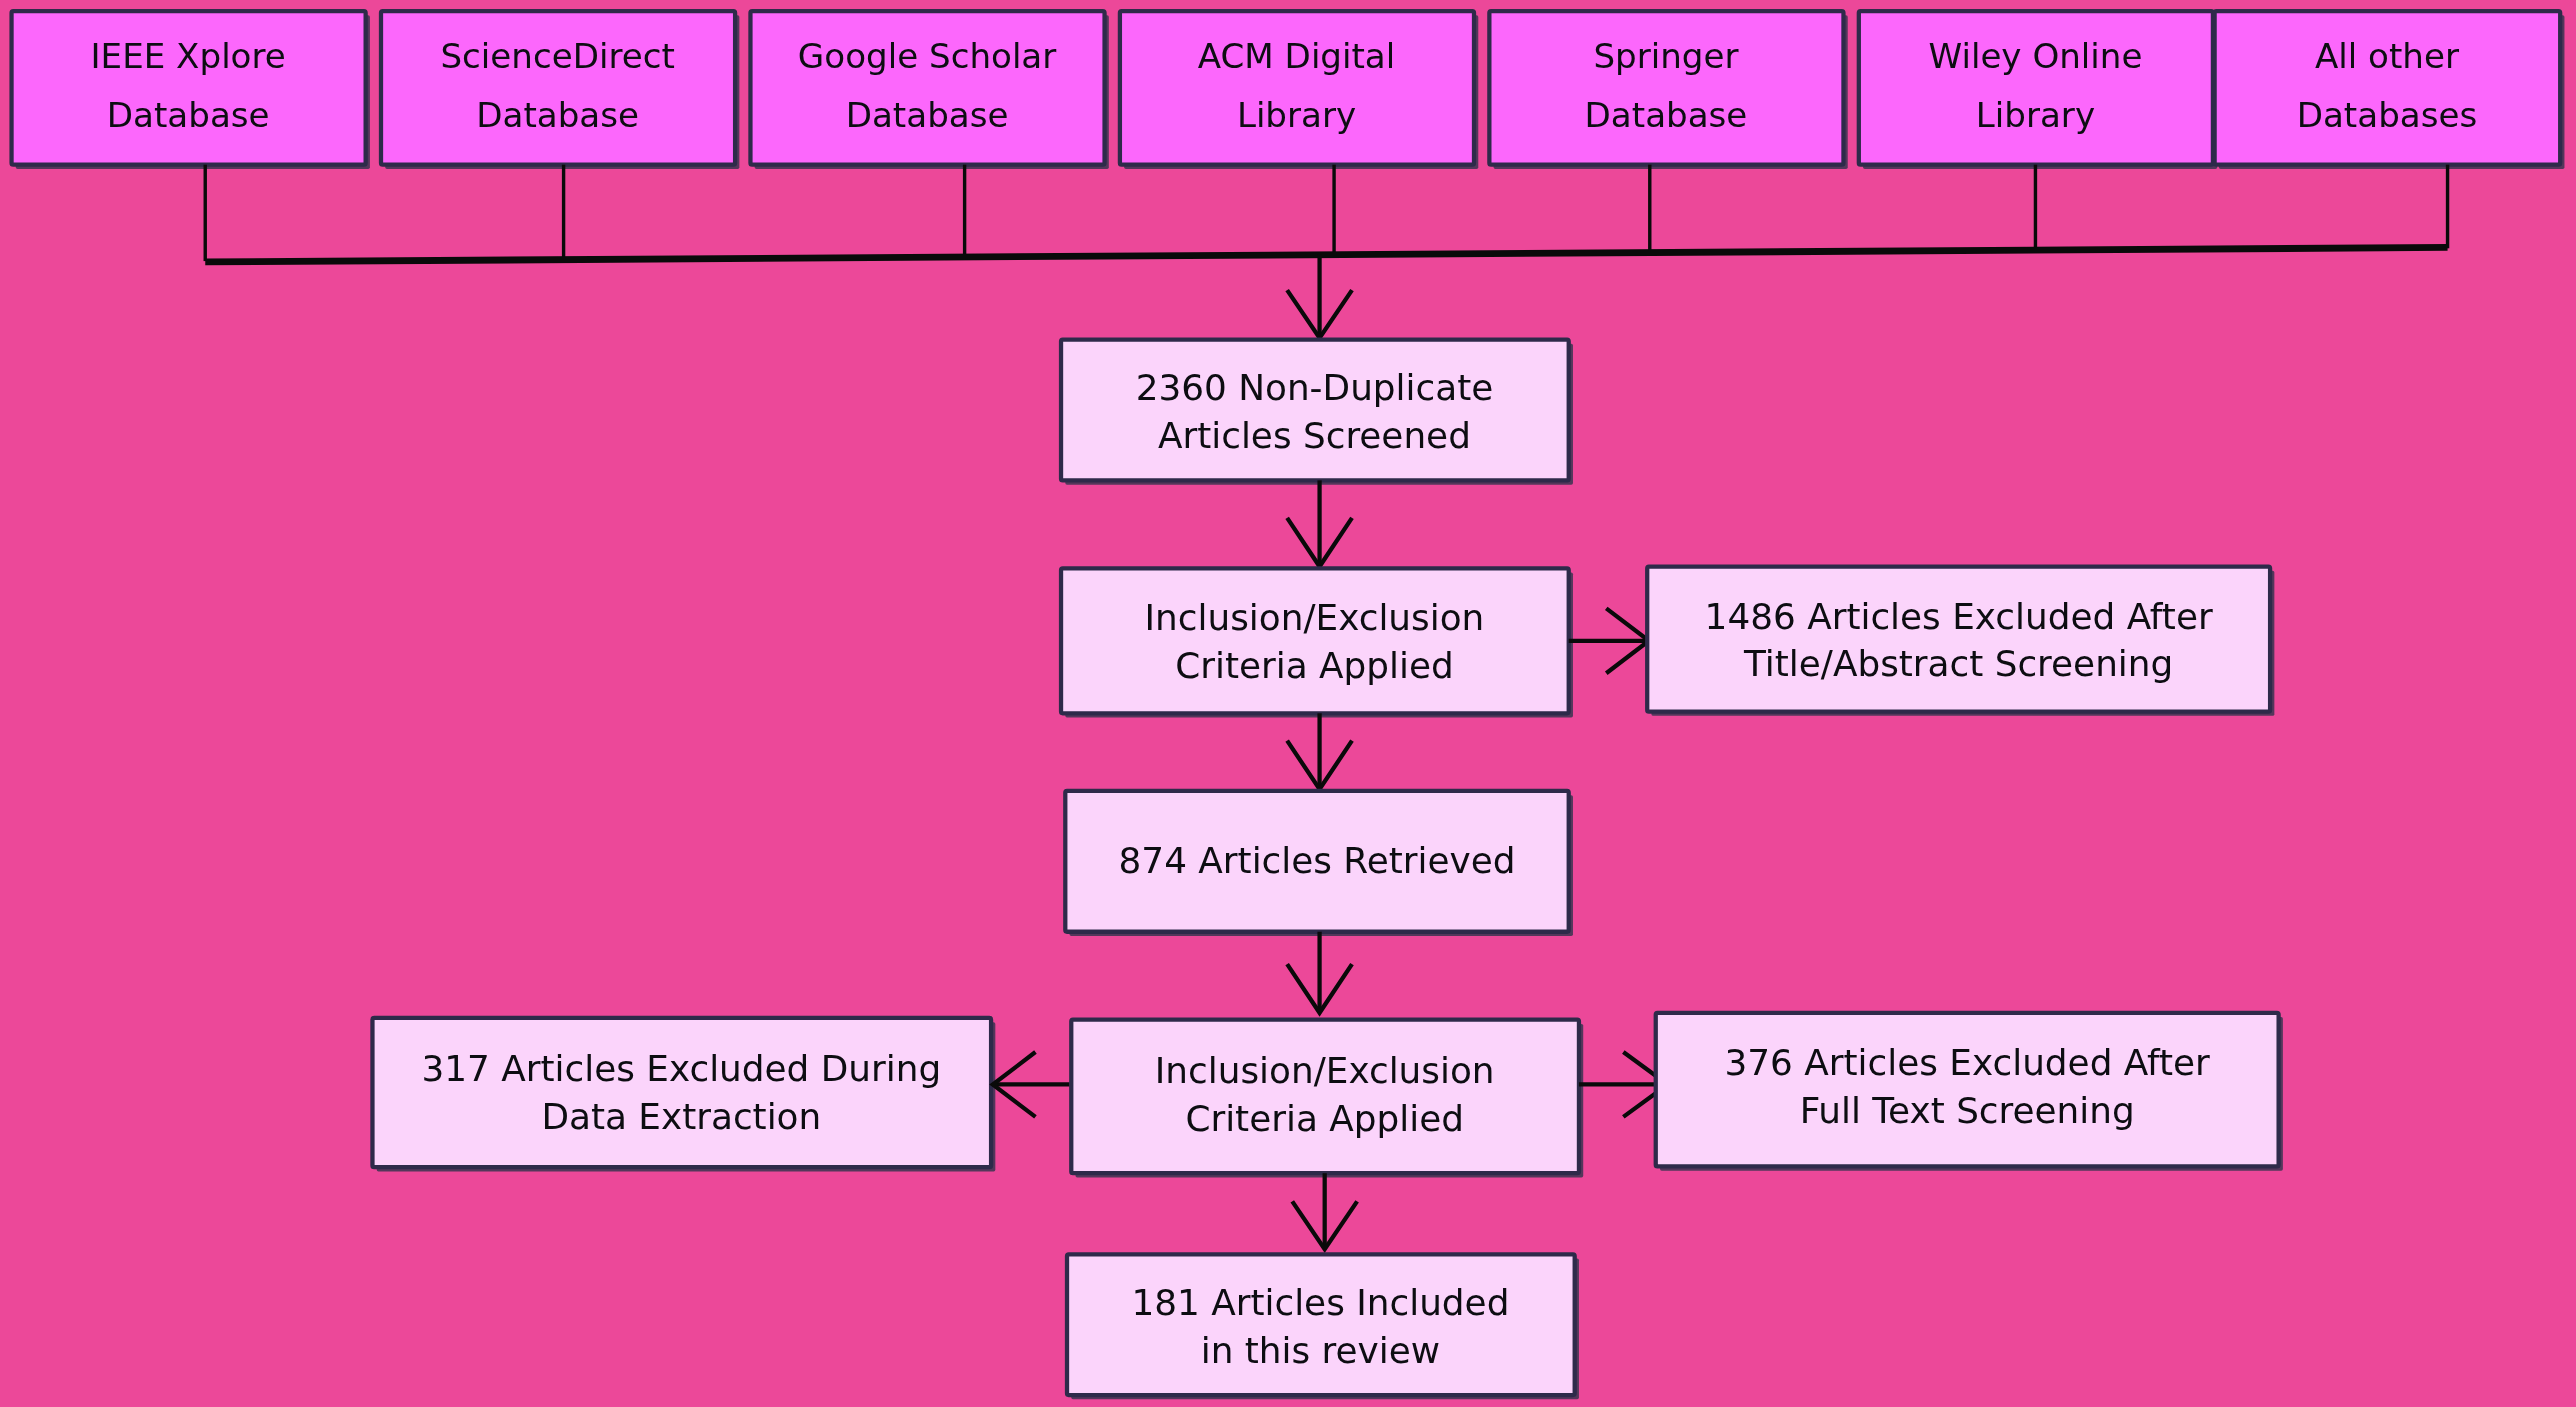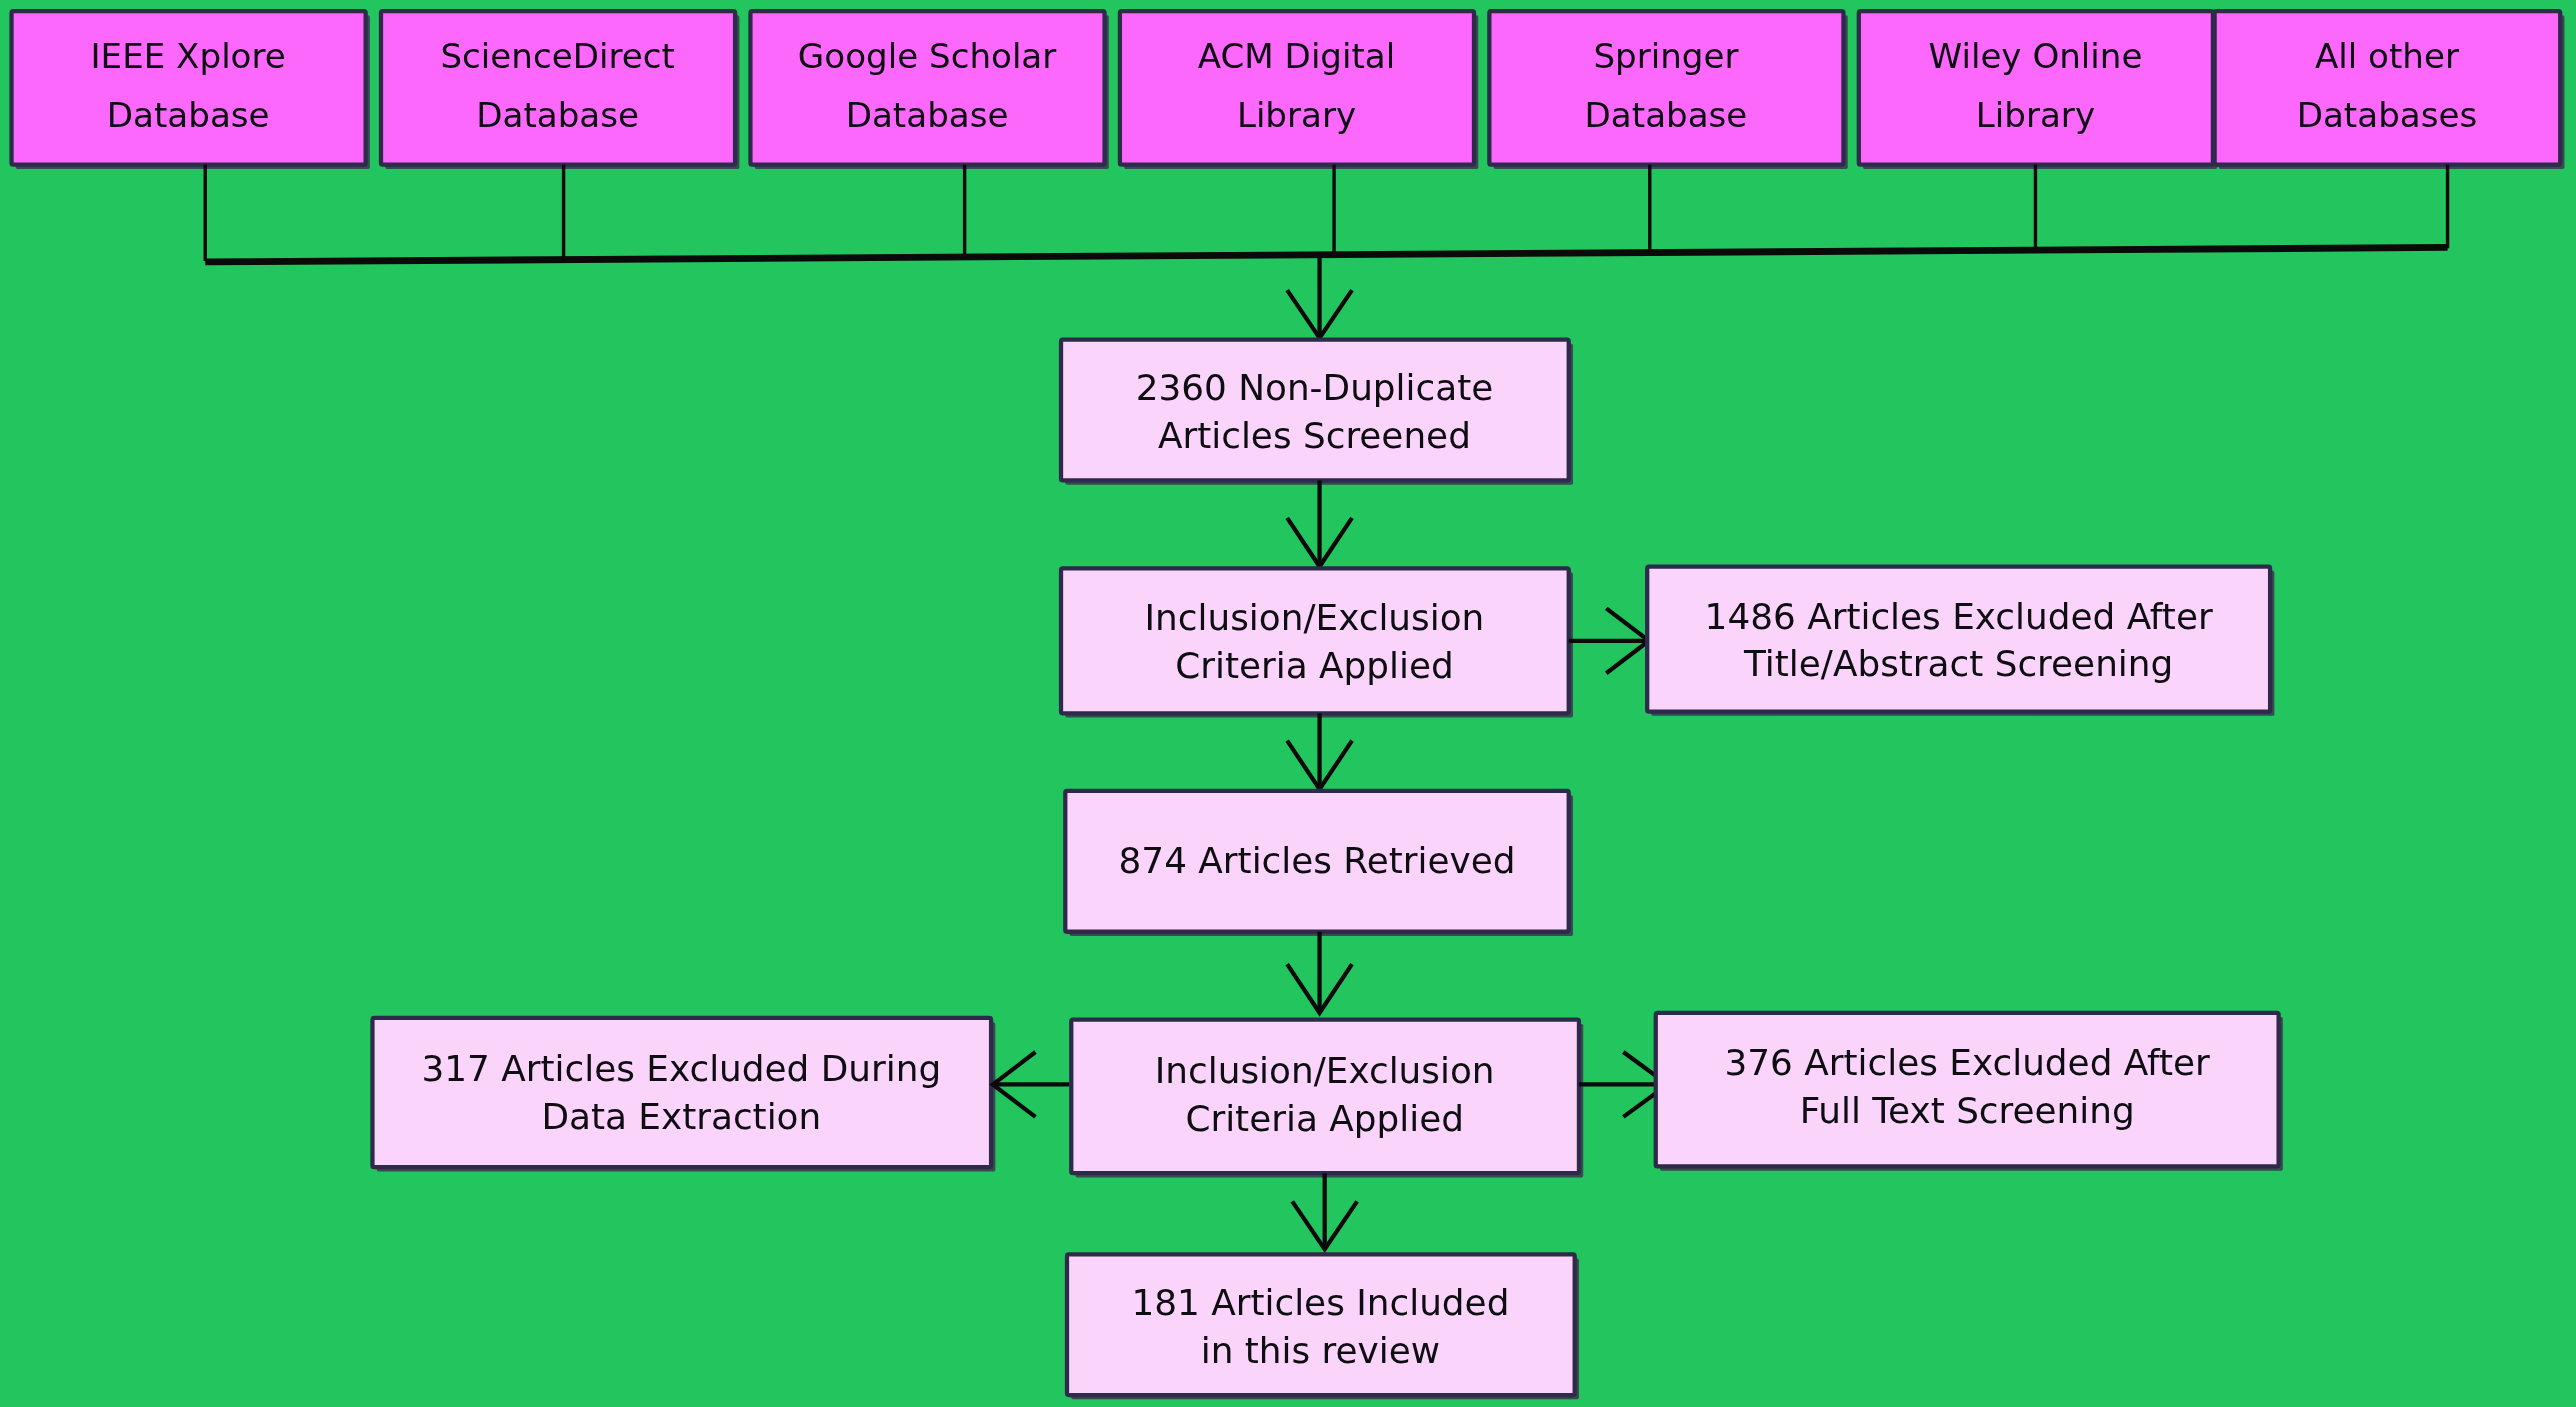--- a/index.html
+++ b/index.html
@@ -10,21 +10,21 @@
   body {
     width: 2576px;
     height: 1407px;
     overflow: hidden;
     font-family: "DejaVu Sans", sans-serif;
   }
   #diagram-root {
     position: relative;
     width: 2576px;
     height: 1407px;
-    background: #22c55e;
+    background: #ec4899;
   }
   svg#flow-svg {
     position: absolute;
     top: 0;
     left: 0;
     width: 2576px;
     height: 1407px;
     display: block;
   }
   .node-rect {

